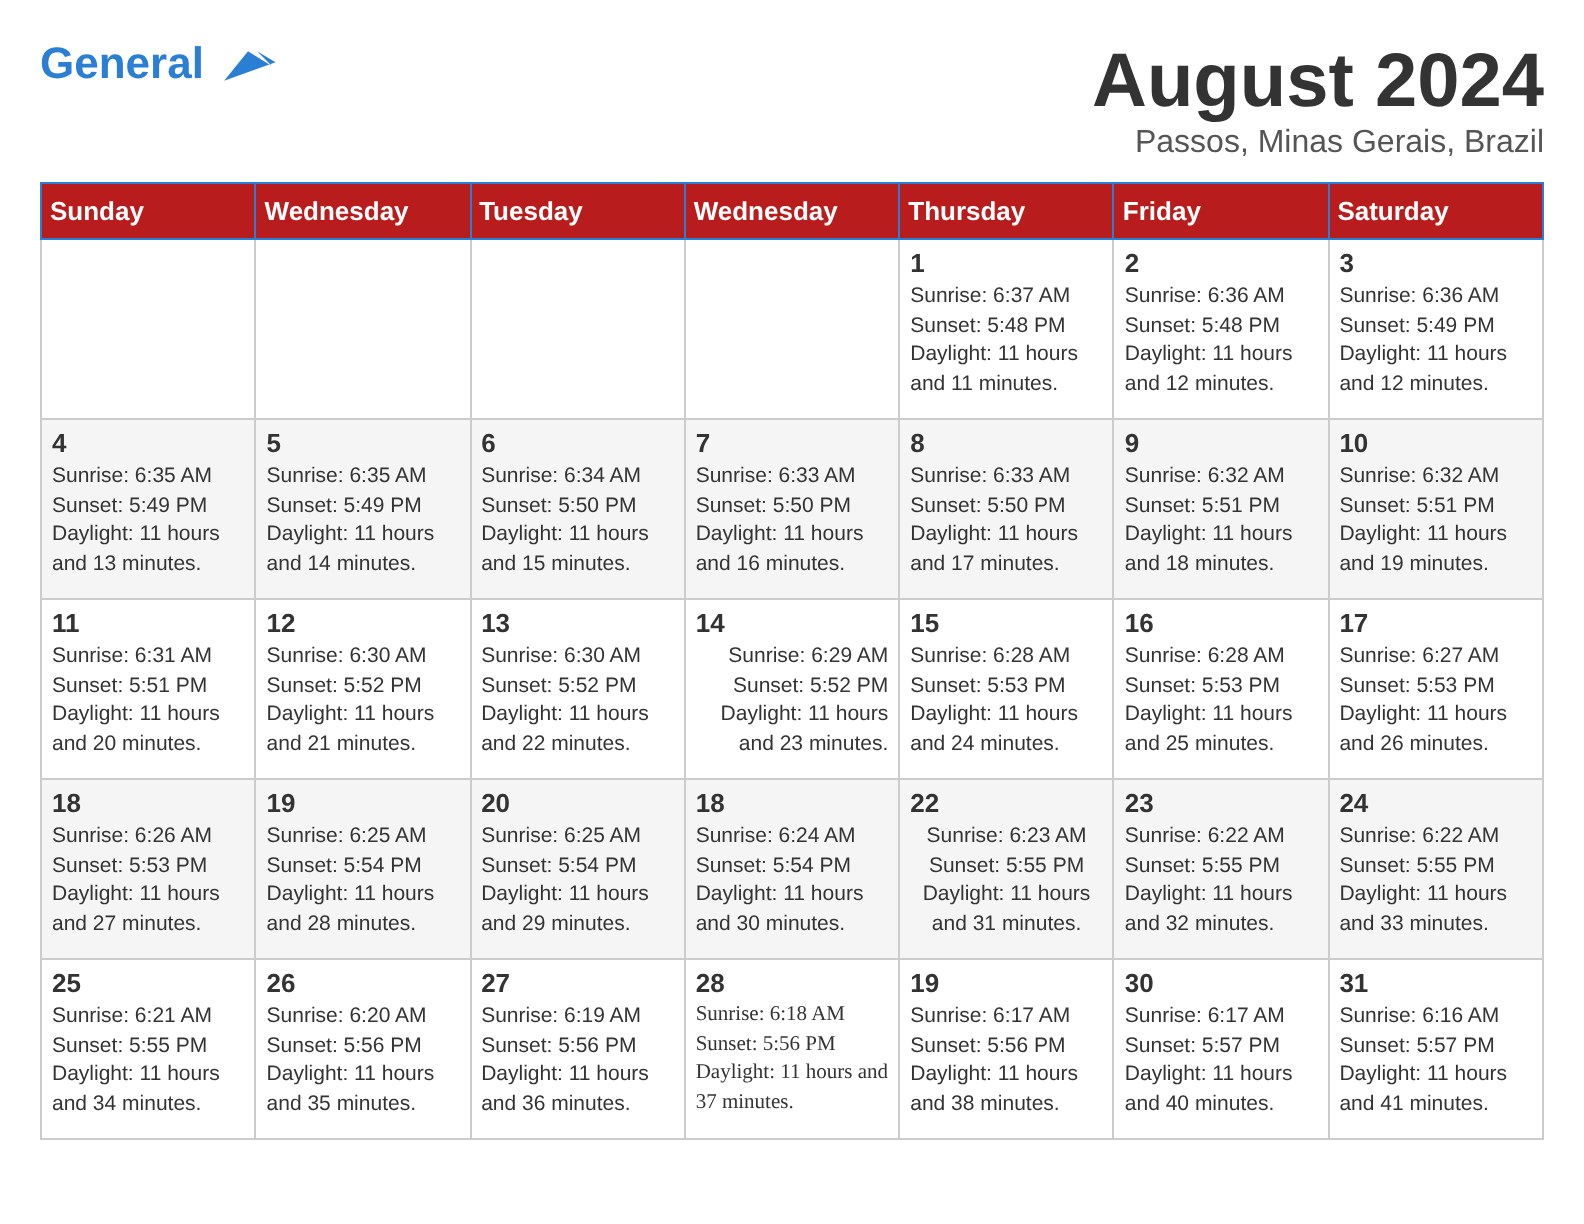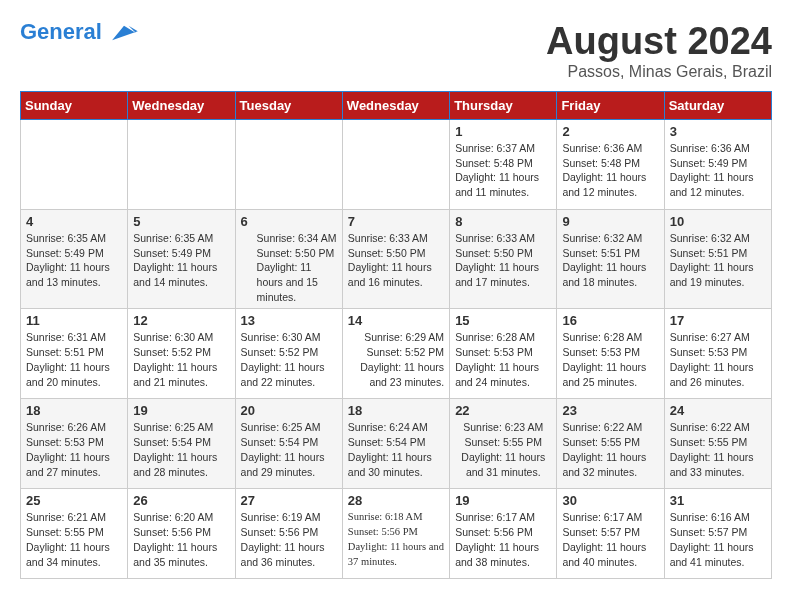--- a/index.html
+++ b/index.html
@@ -154,21 +154,21 @@
 Daylight: 11 hours and 13 minutes.</div>
         </td>
         <td>
           <span class="day-num">5</span>
           <div class="day-info" style="white-space: pre-line;">Sunrise: 6:35 AM
 Sunset: 5:49 PM
 Daylight: 11 hours and 14 minutes.</div>
         </td>
         <td>
           <span class="day-num">6</span>
-          <div class="day-info" style="white-space: pre-line; margin-left: 16px;">Sunrise: 6:34 AM
+          <div class="day-info" style="white-space: pre-line;">Sunrise: 6:34 AM
 Sunset: 5:50 PM
 Daylight: 11 hours and 15 minutes.</div>
         </td>
         <td>
           <span class="day-num">7</span>
           <div class="day-info" style="white-space: pre-line;">Sunrise: 6:33 AM
 Sunset: 5:50 PM
 Daylight: 11 hours and 16 minutes.</div>
         </td>
         <td>

